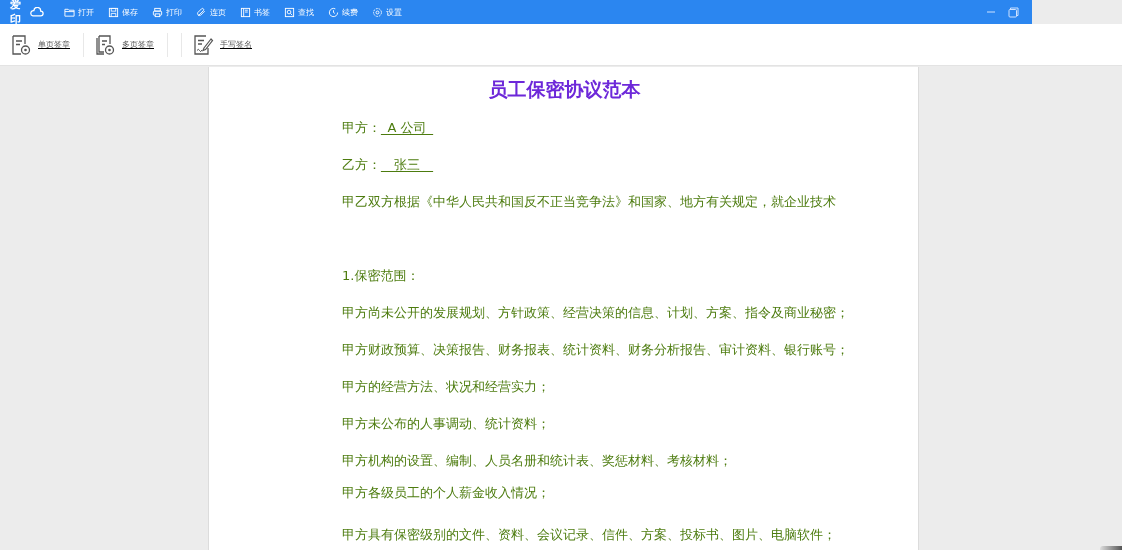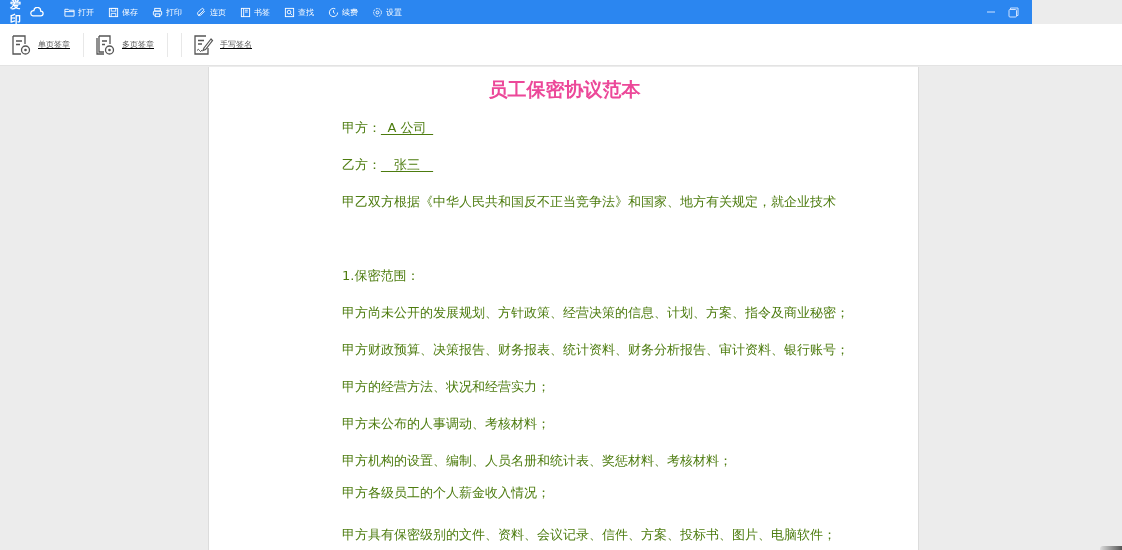--- a/index.html
+++ b/index.html
@@ -14,21 +14,21 @@
   .menu-item span { font-size: 8px; color: #fff; }
   .win-ctrls { position: absolute; right: 8px; top: 0; height: 24px; display: flex; align-items: center; }
   .win-btn { width: 22px; height: 24px; display: flex; align-items: center; justify-content: center; cursor: pointer; }
   .toolbar { position: absolute; left: 0; top: 24px; width: 1122px; height: 42px; background: #fff; border-bottom: 1px solid #e3e3e3; display: flex; align-items: center; text-decoration: underline; }
   .tool { display: flex; align-items: center; height: 42px; padding-left: 10px; cursor: pointer; }
   .tool svg { width: 22px; height: 22px; }
   .tool span { font-size: 8px; color: #555; margin-left: 6px; }
   .tool-sep { width: 1px; height: 24px; background: #e8e8e8; margin-left: 13px; }
   .viewer { position: absolute; left: 0; top: 66px; width: 1122px; height: 484px; background: #ececec; }
   .page { position: absolute; left: 208px; top: 1px; width: 711px; height: 483px; background: #fff; border-left: 1px solid #dcdcdc; border-right: 1px solid #dcdcdc; }
-  .doc-title { position: absolute; left: 0; width: 711px; top: 10px; text-align: center; font-size: 19px; font-weight: bold; color: #ec4899; font-family: "DejaVu Sans", sans-serif; }
+  .doc-title { position: absolute; left: 0; width: 711px; top: 10px; text-align: center; font-size: 19px; font-weight: bold; color: #6d28d9; font-family: "DejaVu Sans", sans-serif; }
   .line { position: absolute; font-size: 13px; color: #4d7c0f; white-space: nowrap; }
   .u { text-decoration: underline; text-underline-offset: 2px; }
   .scroll-corner { position: absolute; right: 0; bottom: 0; width: 22px; height: 4px; background: linear-gradient(to right, #ddd, #555); border-radius: 3px 0 0 0; }
 </style>
 </head>
 <body>
 
 <div class="titlebar">
   <div class="logo">
     <span class="logo-text">爱印</span>
@@ -155,19 +155,19 @@
     </div>
     <div class="line" style="left:133px; top:89px;">
       <span>乙方：</span><span class="u">__张三__</span>
     </div>
 
     <div class="line" style="left:133px; top:126px;">甲乙双方根据《中华人民共和国反不正当竞争法》和国家、地方有关规定，就企业技术</div>
     <div class="line" style="left:133px; top:200px;">1.保密范围：</div>
     <div class="line" style="left:133px; top:237px;">甲方尚未公开的发展规划、方针政策、经营决策的信息、计划、方案、指令及商业秘密；</div>
     <div class="line" style="left:133px; top:274px;">甲方财政预算、决策报告、财务报表、统计资料、财务分析报告、审计资料、银行账号；</div>
     <div class="line" style="left:133px; top:311px;font-family:Liberation Mono, monospace;">甲方的经营方法、状况和经营实力；</div>
-    <div class="line" style="left:133px; top:348px;">甲方未公布的人事调动、考核材料；</div>
+    <div class="line" style="left:133px; top:348px;">甲方未公布的人事调动、统计资料；</div>
     <div class="line" style="left:133px; top:385px;">甲方机构的设置、编制、人员名册和统计表、奖惩材料、考核材料；</div>
     <div class="line" style="left:133px; top:417px;">甲方各级员工的个人薪金收入情况；</div>
     <div class="line" style="left:133px; top:459px;">甲方具有保密级别的文件、资料、会议记录、信件、方案、投标书、图片、电脑软件；</div>
   </div>
   <div class="scroll-corner"></div>
 </div>
 
 </body></html>

